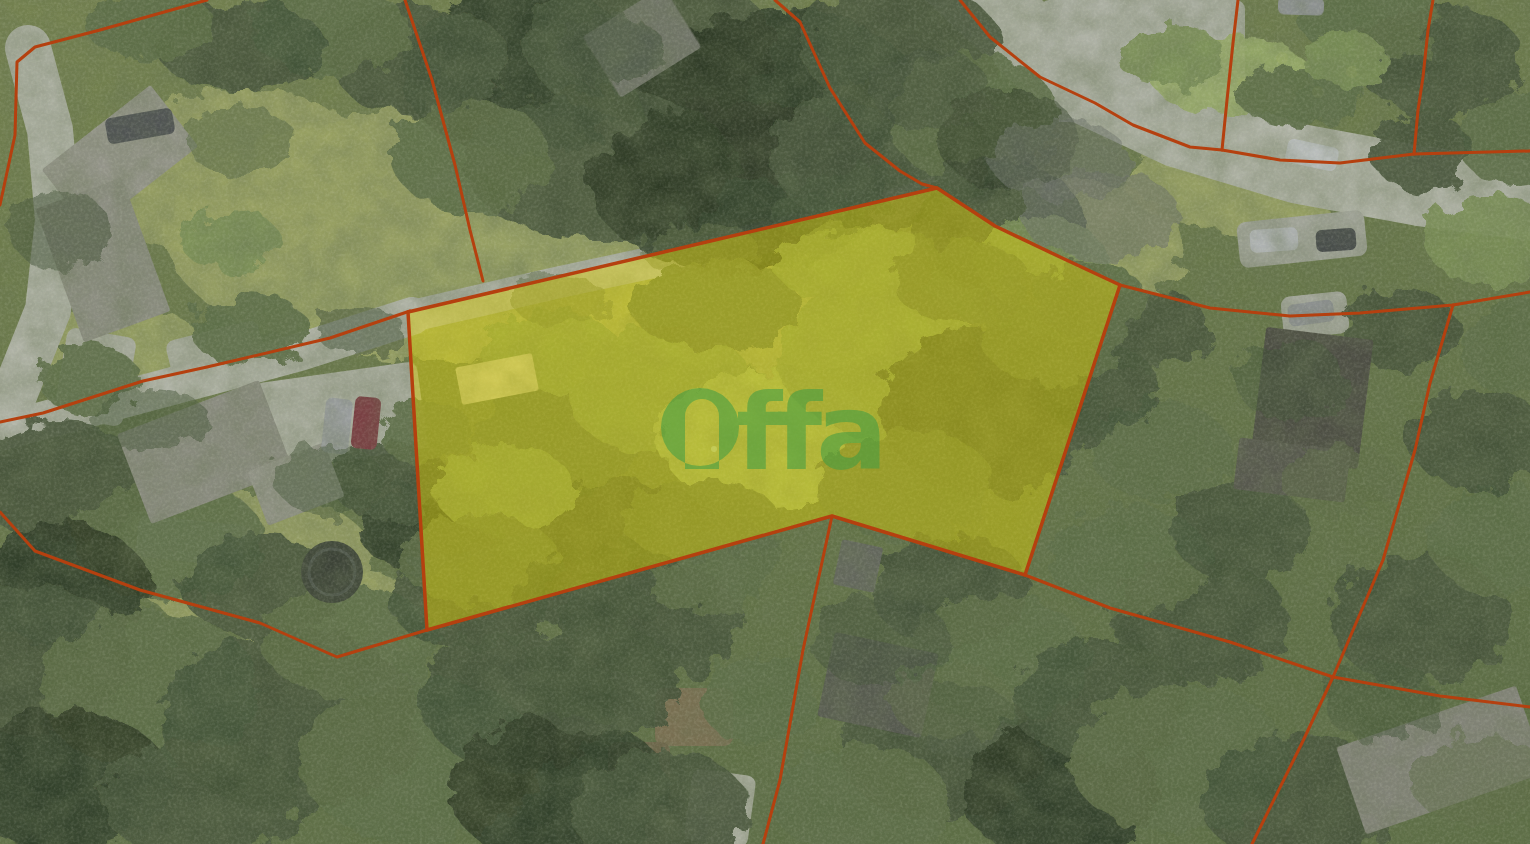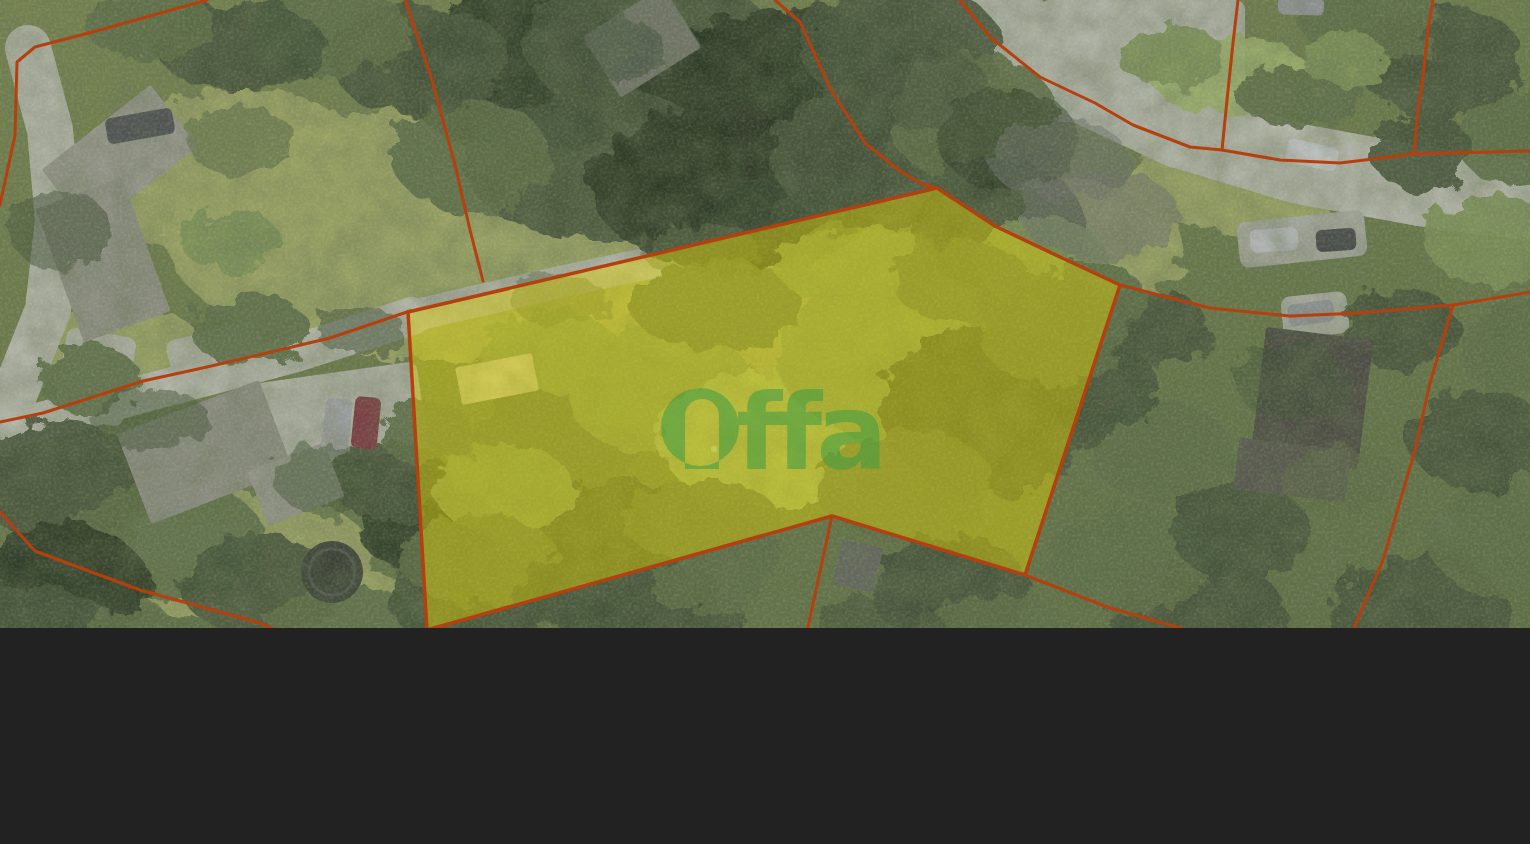--- a/index.html
+++ b/index.html
@@ -1,16 +1,16 @@
 <!DOCTYPE html>
 <html><head>
 <meta charset="utf-8">
 <style>
   html,body{margin:0;padding:0;background:#222;}
-  .viewport{width:1530px;height:628px;overflow:hidden;position:relative;cursor:grab;}
+  .viewport{width:1530px;height:844px;overflow:hidden;position:relative;cursor:grab;}
   .viewport svg{display:block;}
   .wm-text{
     font-family:"DejaVu Sans","Liberation Sans",sans-serif;
     font-weight:bold;
     letter-spacing:-6px;
   }
 </style>
 </head>
 <body>
 

